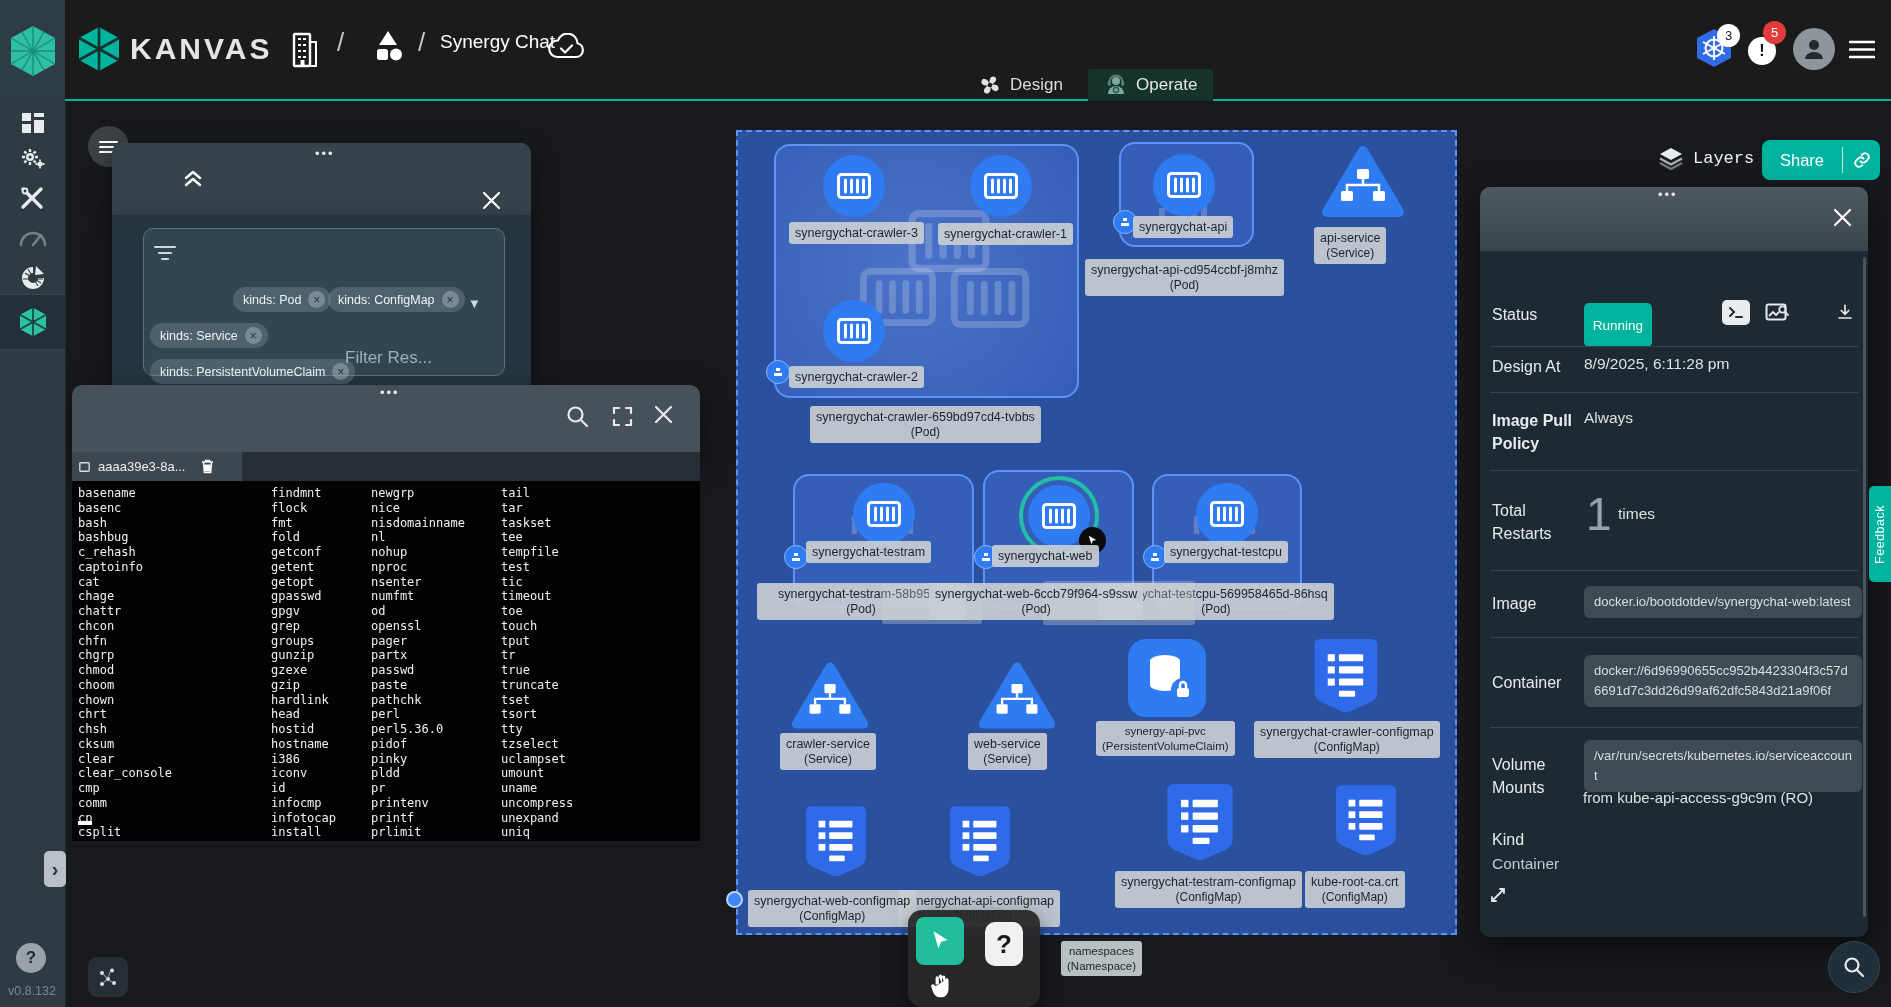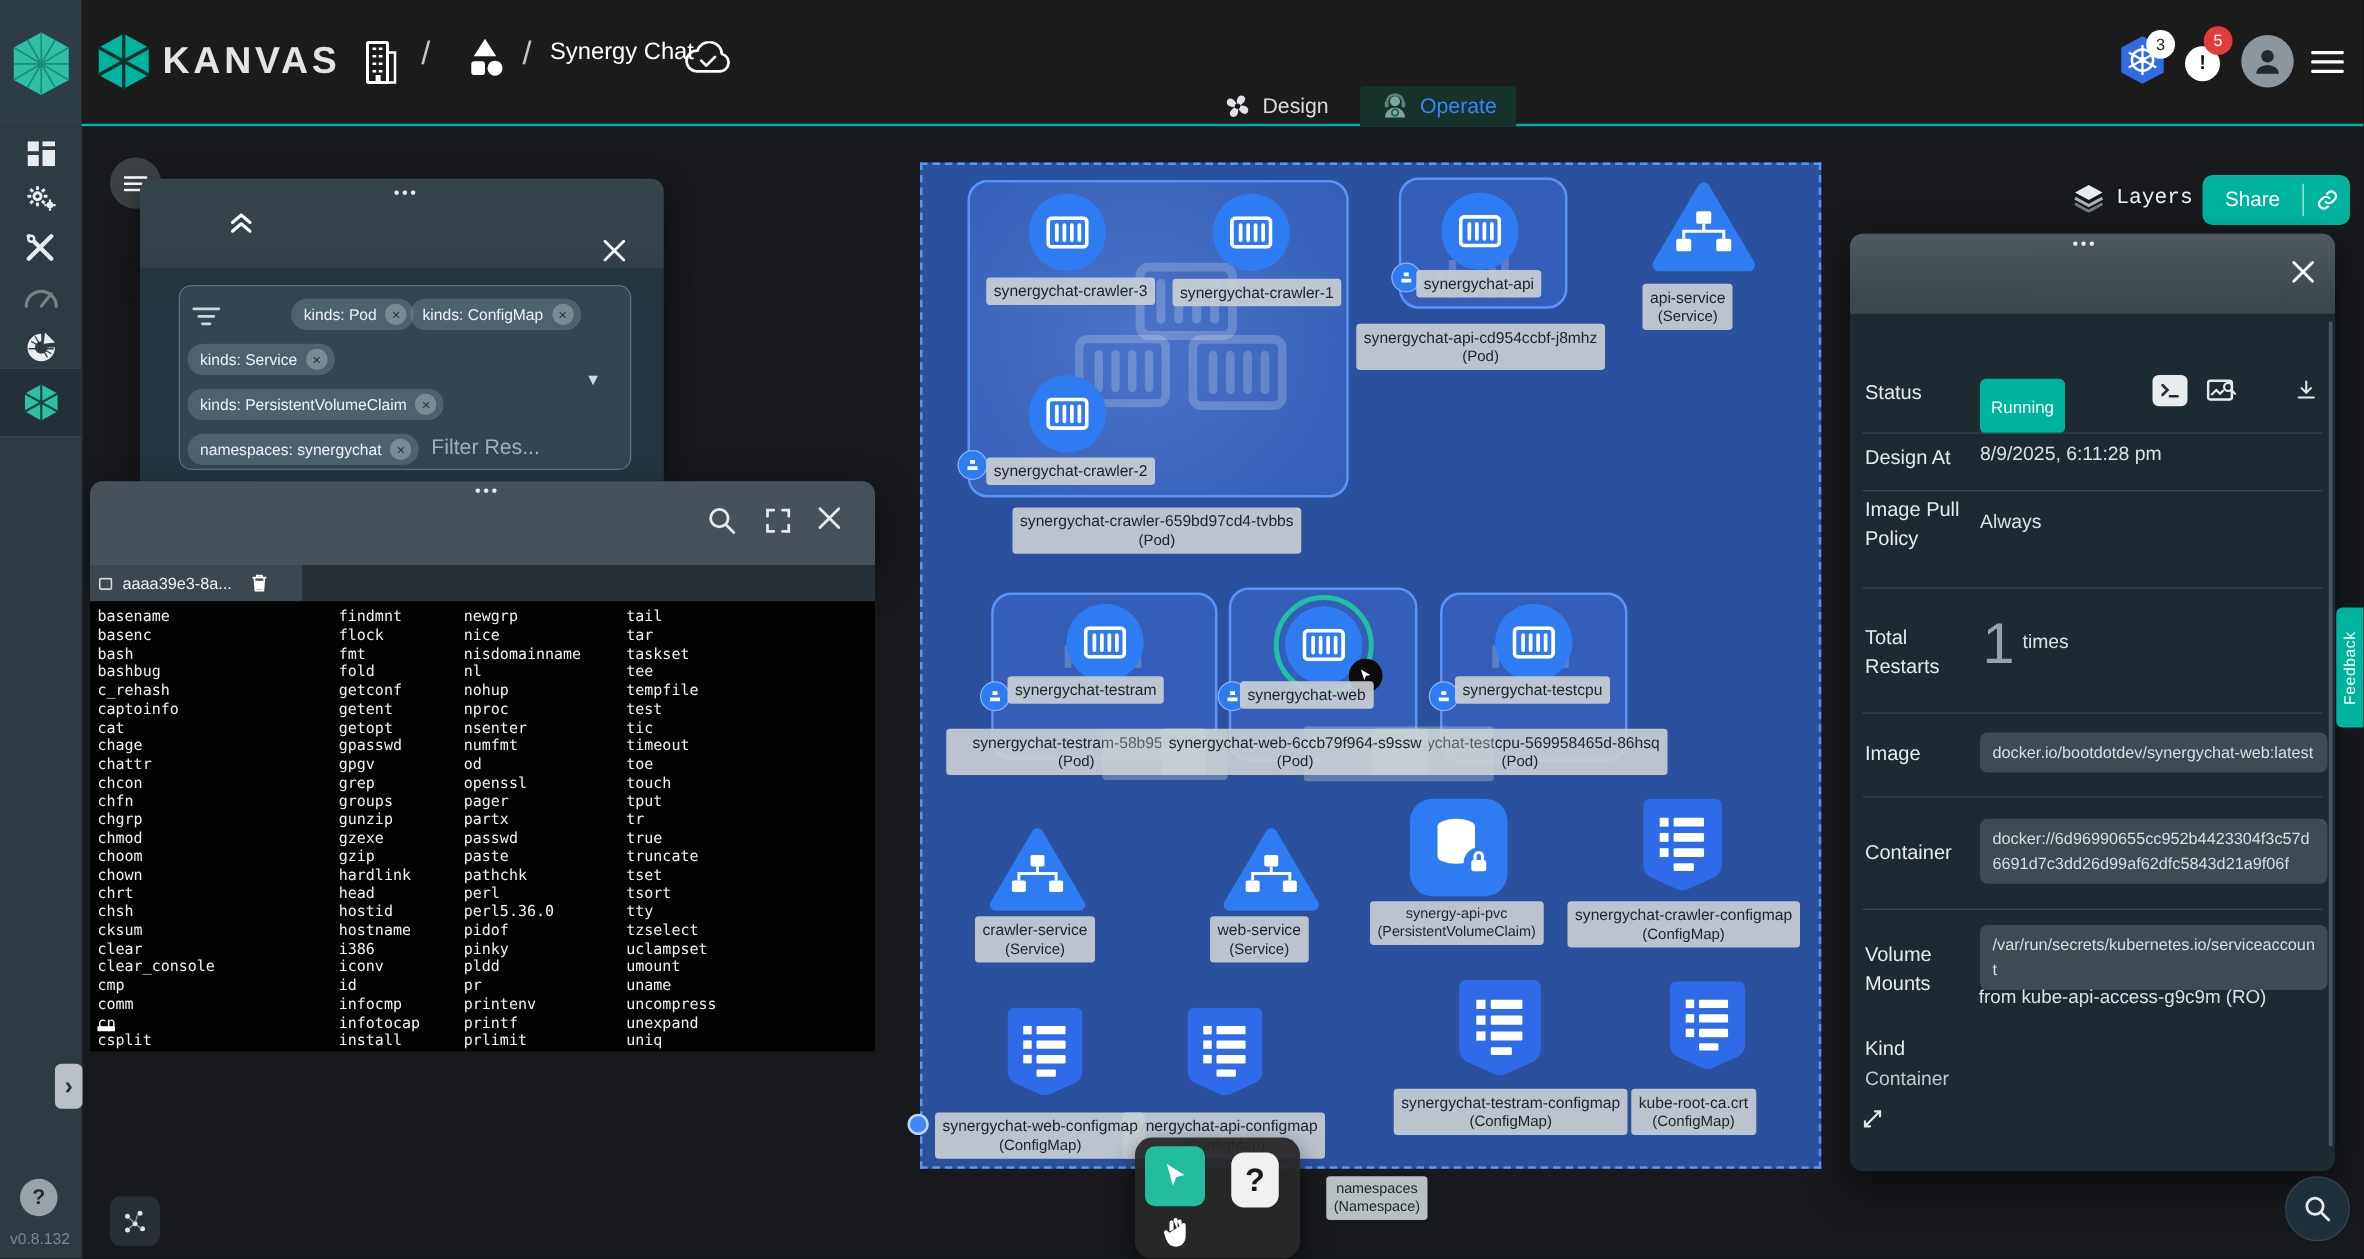--- a/index.html
+++ b/index.html
@@ -8,21 +8,21 @@
   .abs{position:absolute;}
   
   .topbar{left:0;top:0;width:1891px;height:99px;background:#1b1b1b;}
   .teal-line{left:65px;top:99px;width:1826px;height:2px;background:#00B39F;}
   .logo-tile{left:0;top:0;width:65px;height:101px;background:#2e3d45;display:flex;align-items:center;justify-content:center;}
   .brand{left:128px;top:26px;font-size:30px;font-weight:bold;letter-spacing:3px;color:#e4e4e4;}
   .crumb-sep{font-size:26px;color:#c3c7c9;top:27px;}
   .crumb-title{left:440px;top:31px;font-size:19px;color:#fff;}
   .tab{height:32px;top:69px;display:flex;align-items:center;gap:8px;font-size:17px;padding:0 16px;border-radius:3px 3px 0 0;}
   .tab-design{left:962px;color:#d8dcde;}
-  .tab-operate{left:1088px;background:#16332b;color:#3b82f6;}
+  .tab-operate{left:1088px;background:#16332b;color:#e5e5e5;}
   .badge{position:absolute;border-radius:50%;display:flex;align-items:center;justify-content:center;font-size:13px;}
   
   .sidebar{left:0;top:101px;width:65px;height:906px;background:#2e3b42;border-right:1px solid #22292d;}
   .side-item{position:absolute;left:0;width:65px;height:40px;display:flex;align-items:center;justify-content:center;}
   .side-active{background:#233038;border-top:1px solid #3c474d;border-bottom:1px solid #3c474d;height:54px;}
   
   .ns-rect{left:736px;top:130px;width:721px;height:805px;background:#2b519e;border:2px dashed #5b93f7;box-sizing:border-box;}
   .group-box{left:774px;top:144px;width:305px;height:254px;border:2px solid #5b93f7;border-radius:16px;box-sizing:border-box;
              background:radial-gradient(circle at 45% 50%, rgba(96,136,228,.6), rgba(64,110,212,.45));}
   .k-node{border:2px solid #5b93f7;border-radius:16px;box-sizing:border-box;background:rgba(62,106,205,.55);}
@@ -31,21 +31,21 @@
         padding:3px 6px;border-radius:3px;white-space:nowrap;}
   .chip .l2{font-size:12px;}
   .nbadge{width:22px;height:22px;border-radius:50%;background:#2f7bf2;border:1px solid #8db4f8;display:flex;align-items:center;justify-content:center;}
   .ghost{opacity:.2;}
   .ghost-chip{background:rgba(205,211,215,.34);border-radius:3px;}
   
   .drawer-head{left:112px;top:143px;width:419px;height:72px;background:#37434b;border-radius:10px 10px 0 0;box-shadow:0 8px 22px rgba(0,0,0,.45);}
   .drawer-body{left:112px;top:215px;width:419px;height:203px;background:rgba(38,56,66,.93);border-radius:0 0 10px 10px;box-shadow:0 8px 22px rgba(0,0,0,.45);}
   .filter-box{left:143px;top:228px;width:362px;height:148px;border:1.5px solid #5b7482;border-radius:10px;background:rgba(66,90,102,.45);box-sizing:border-box;}
   .fchip{position:absolute;display:inline-flex;align-items:center;gap:7px;background:rgba(133,153,163,.35);
-         border-radius:15px;padding:4px 6px 4px 10px;font-size:12.5px;color:#eef3f5;white-space:nowrap;}
+         border-radius:15px;padding:4px 6px 4px 10px;font-size:12.5px;color:#eef3f5;white-space:nowrap;margin-top:48px;}
   .fchip .x{width:17px;height:17px;border-radius:50%;background:rgba(160,172,179,.55);color:#2a333a;
             display:flex;align-items:center;justify-content:center;font-size:12px;line-height:1;}
   .dots{color:#e9eced;font-size:13px;letter-spacing:2px;}
   
   .term-head{left:72px;top:385px;width:628px;height:67px;background:#46515a;border-radius:10px 10px 0 0;box-shadow:0 10px 26px rgba(0,0,0,.5);}
   .term-tabs{left:72px;top:452px;width:628px;height:29px;background:#262f36;}
   .term-tab{left:72px;top:452px;width:170px;height:29px;background:#3d474f;display:flex;align-items:center;gap:8px;padding-left:7px;box-sizing:border-box;font-size:13px;color:#eef1f3;}
   .term-body{left:72px;top:481px;width:628px;height:360px;background:#020303;}
   .tcol{position:absolute;top:486px;margin:0;font-family:"DejaVu Sans Mono",monospace;font-size:12px;line-height:14.75px;color:#f2f2f2;}
   
@@ -637,21 +637,21 @@
           <path d="M12 3v11m-5-4l5 5 5-5" stroke="#e6eaec" stroke-width="2.2" fill="none" stroke-linecap="round"></path>
           <path d="M4 20h16" stroke="#e6eaec" stroke-width="2.2" stroke-linecap="round"></path>
         </svg>
     </div>
     <div class="rp-div" style="top:159px;"></div>
 
     <div class="rp-label" style="top:168px;">Design At</div>
     <div class="rp-value" style="left:104px;top:168px;">8/9/2025, 6:11:28 pm</div>
     <div class="rp-div" style="top:205px;"></div>
 
-    <div class="rp-label" style="top:210px;width:88px;">Image Pull Policy</div>
+    <div class="rp-label" style="top:222px;width:88px;font-weight:bold;">Image Pull Policy</div>
     <div class="rp-value" style="left:104px;top:222px;">Always</div>
     <div class="rp-div" style="top:283px;"></div>
 
     <div class="rp-label" style="top:312px;width:80px;">Total Restarts</div>
     <div class="rp-value" style="left:106px;top:300px;font-size:46px;font-weight:300;color:#97a3aa;">1</div>
     <div class="rp-value" style="left:138px;top:318px;">times</div>
     <div class="rp-div" style="top:383px;"></div>
 
     <div class="rp-label" style="top:405px;">Image</div>
     <div class="rp-chip" style="top:399px;">docker.io/bootdotdev/synergychat-web:latest</div>

